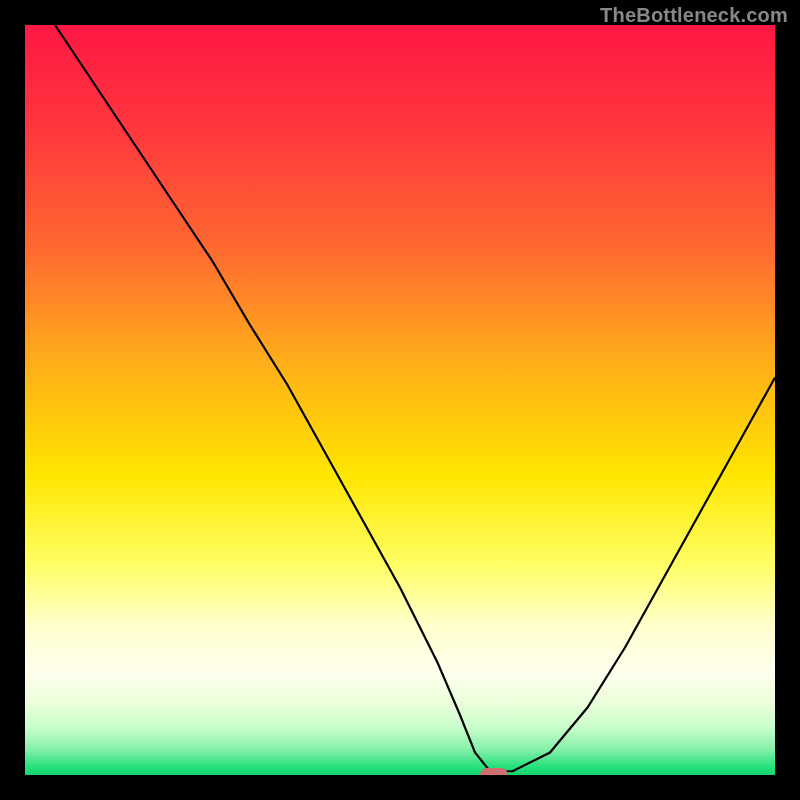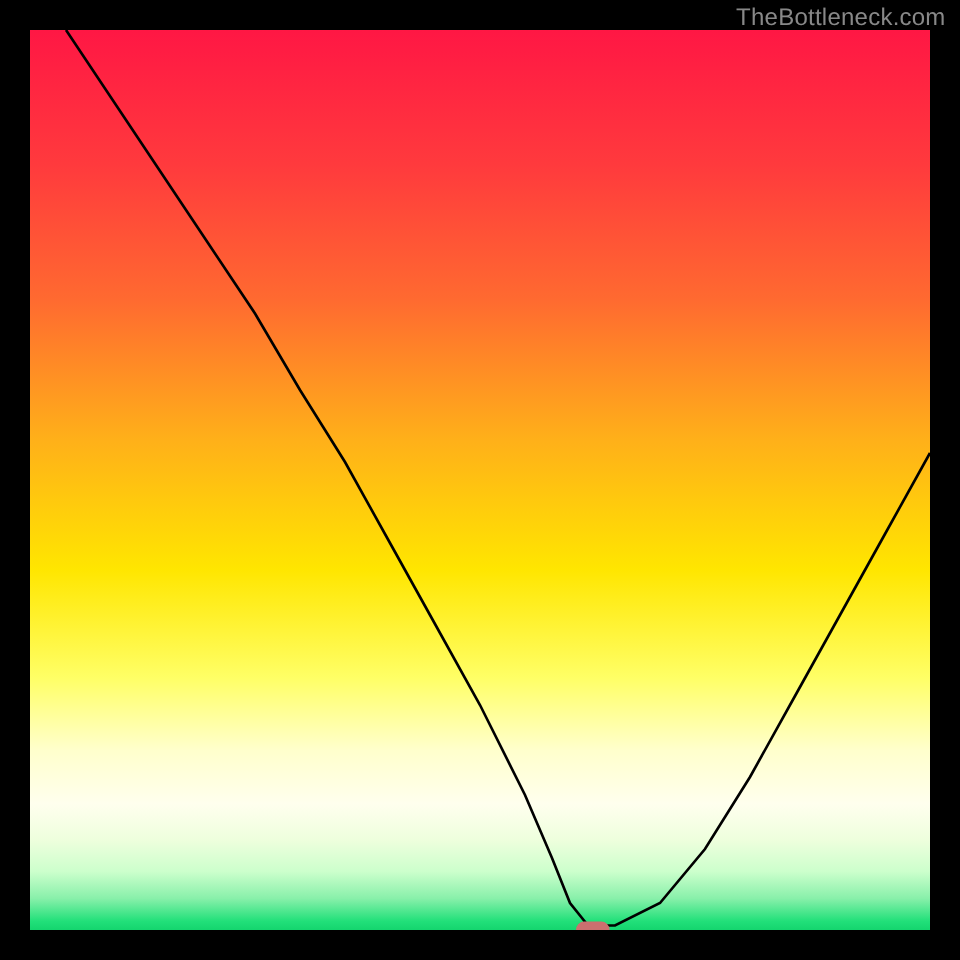--- a/index.html
+++ b/index.html
@@ -10,21 +10,21 @@
     background: #000;
     position: relative;
     font-family: Arial, sans-serif;
   }
   .watermark {
     position: absolute;
     top: 4px;
     right: 12px;
     color: #888;
     font-size: 20px;
-    font-weight: 400;
+    font-weight: 700;
     letter-spacing: 0.2px;
     z-index: 3;
   }
   .plot-area {
     position: absolute;
     left: 25px;
     top: 25px;
     width: 750px;
     height: 750px;
     overflow: hidden;

